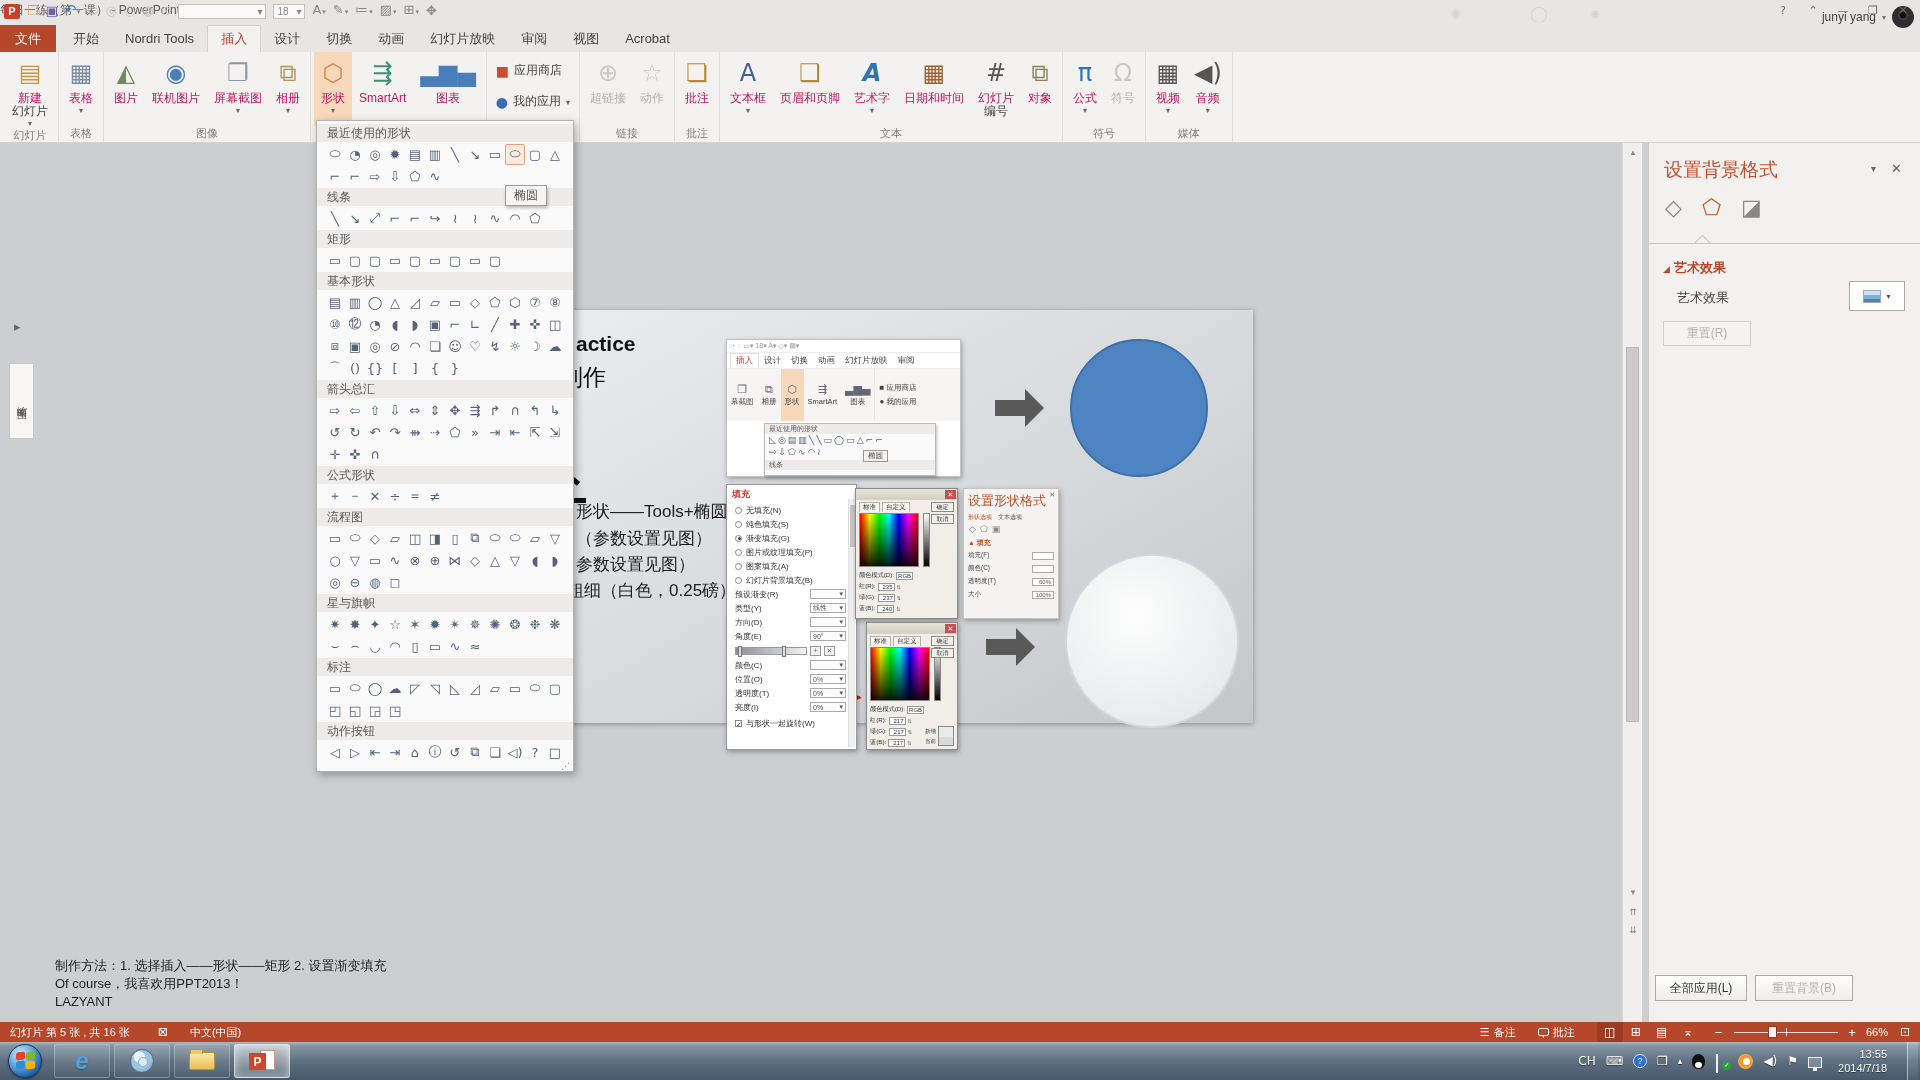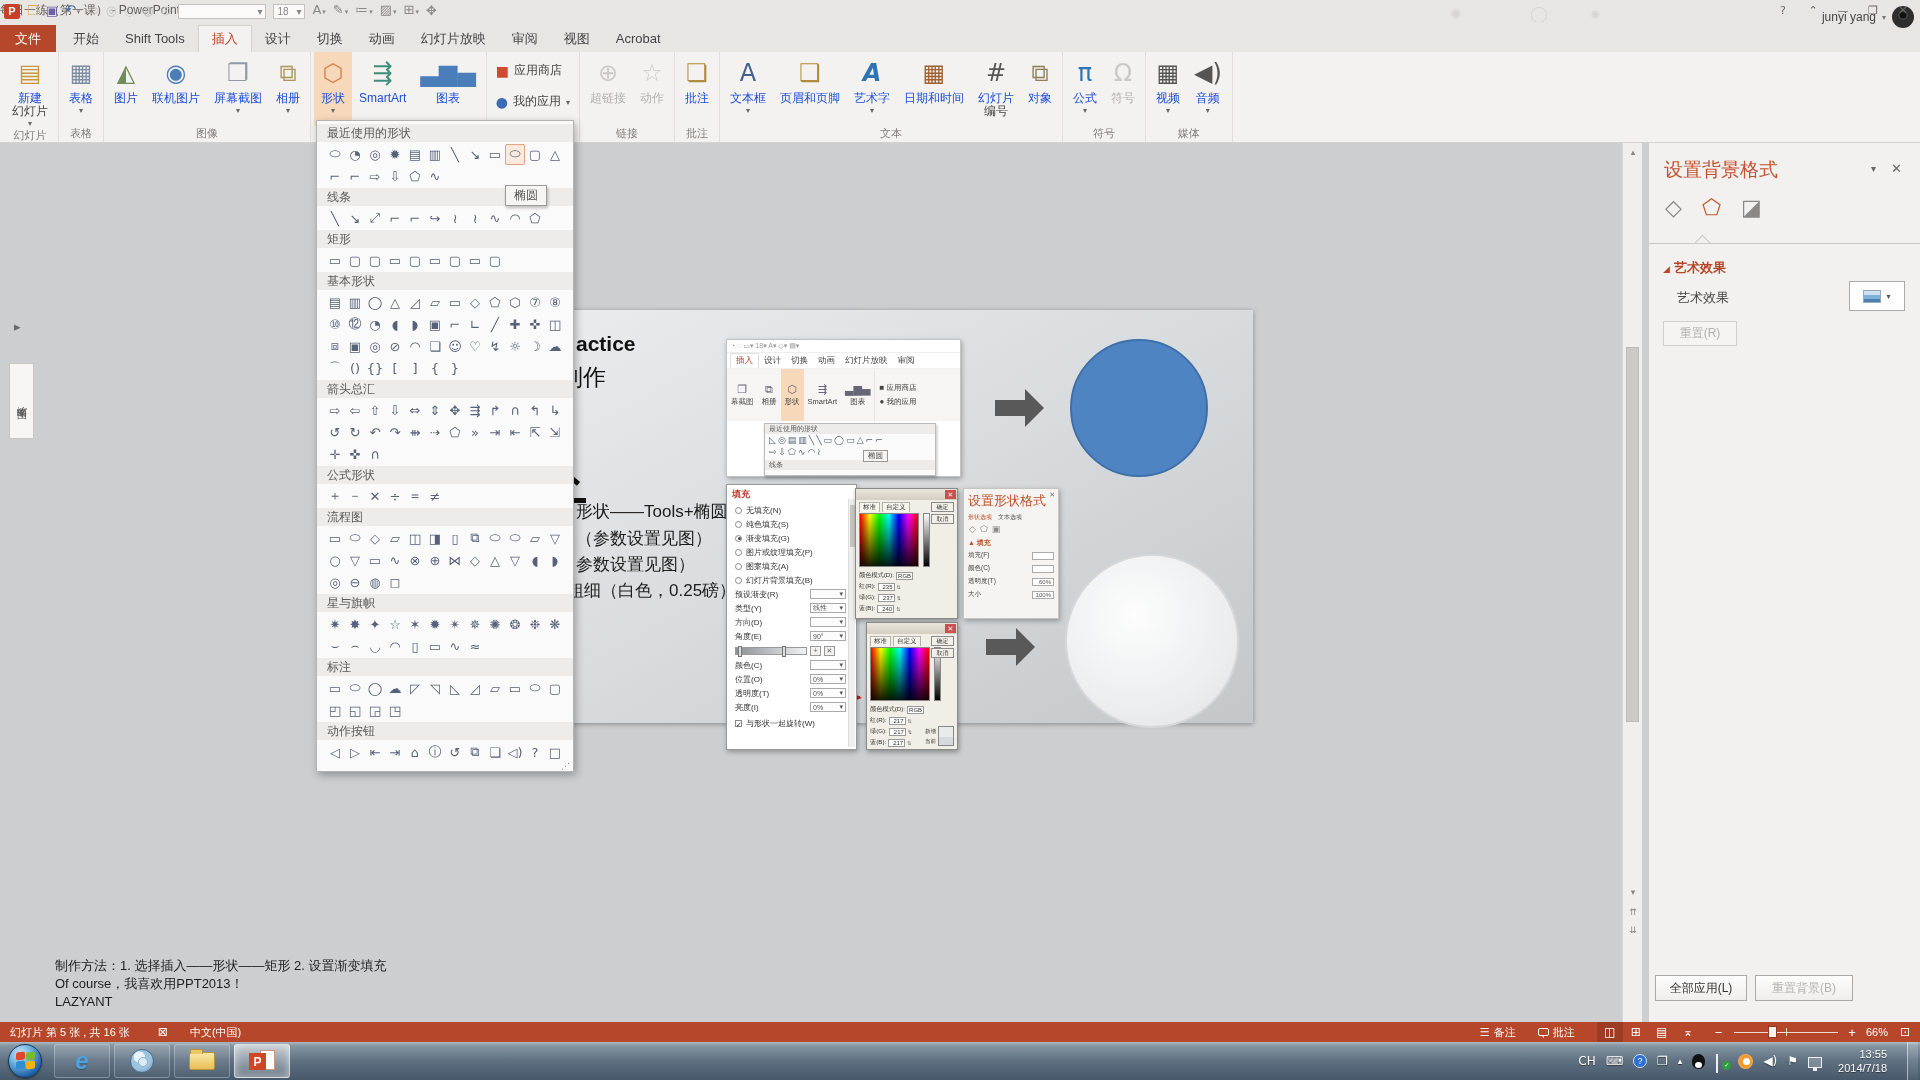--- a/index.html
+++ b/index.html
@@ -36,21 +36,21 @@
   
   #ribbon{position:absolute;left:0;top:52px;width:1920px;height:91px;background:#f4f2f0;
           border-bottom:1px solid #d5d2ce;display:flex;align-items:stretch;padding-left:2px;}
   .rgroup{display:flex;flex-direction:column;border-right:1px solid #e2dfdb;padding:0 3px;}
   .rbtns{flex:1;display:flex;align-items:stretch;}
   .rbtn{display:flex;flex-direction:column;align-items:center;padding:3px 7px 0;cursor:default;}
   .rbtn.hl{background:#f8d8ba;}
   .ric{height:36px;display:flex;align-items:center;justify-content:center;font-size:24px;
        font-family:"DejaVu Sans",sans-serif;}
   .ric.it{font-style:italic;font-weight:bold;}
-  .rlb{font-size:12px;color:#1d4ed8;line-height:14px;text-align:center;white-space:nowrap;}
+  .rlb{font-size:12px;color:#be185d;line-height:14px;text-align:center;white-space:nowrap;}
   .rlb2{font-size:12px;color:#444;line-height:13px;text-align:center;white-space:nowrap;}
   .rdd{font-size:8px;color:#666;line-height:9px;margin-top:1px;}
   .rbtn.gray .rlb,.rbtn.gray .rlb2{color:#b3b1ae;}
   .rbtn.gray .ric{opacity:.45;}
   .rglabel{height:16px;font-size:11px;color:#807d79;text-align:center;line-height:15px;white-space:nowrap;}
   .rstack{display:flex;flex-direction:column;justify-content:flex-start;padding-top:8px;gap:10px;}
   .srowbtn{display:flex;align-items:center;gap:5px;font-size:12px;color:#444;padding:2px 6px;white-space:nowrap;}
   .srowbtn .sic{font-size:14px;font-family:"DejaVu Sans",sans-serif;}
 
   
@@ -195,21 +195,21 @@
   #pdivline{position:absolute;left:0;right:0;top:100px;border-top:1px solid #c9c7c4;}
   #pnotch{position:absolute;left:48px;top:94px;width:11px;height:11px;background:#f2f1f0;
           border-left:1px solid #c9c7c4;border-top:1px solid #c9c7c4;transform:rotate(45deg);}
   #psec{position:absolute;left:14px;top:116px;font-size:13px;font-weight:bold;color:#b7472a;}
   #psec .tri{font-size:9px;margin-right:4px;}
   #pfield{position:absolute;left:28px;top:146px;font-size:13px;color:#444;}
   #pdrop{position:absolute;left:200px;top:138px;width:56px;height:30px;background:#fff;border:1px solid #abaaa8;
          display:flex;align-items:center;justify-content:center;gap:5px;}
   #pdrop .thumb{width:18px;height:13px;border:1px solid #9ab;background:linear-gradient(#cfe3f5 0 40%,#7fb2d9 40% 70%,#4d7fae 70% 100%);}
   #pdrop .dd{font-size:8px;color:#555;}
-  #preset{position:absolute;left:14px;top:178px;width:74px;height:25px;border:1px solid #d2d0cd;background:#f5f4f2;
+  #preset{position:absolute;left:14px;top:178px;width:88px;height:25px;border:1px solid #d2d0cd;background:#f5f4f2;
           font-size:12px;color:#b4b2af;display:flex;align-items:center;justify-content:center;}
   .pbot{position:absolute;height:26px;border:1px solid #abaaa8;background:linear-gradient(#fdfdfd,#f0eeec);
         font-size:12px;display:flex;align-items:center;justify-content:center;}
   #papply{left:6px;top:832px;width:92px;color:#333;}
   #presetbg{left:106px;top:832px;width:98px;color:#b5b3b0;}
 
   
   #status{position:absolute;left:0;top:1022px;width:1920px;height:20px;background:#b7472a;color:#fff;
           display:flex;align-items:center;font-size:11px;}
   #status .sp{white-space:nowrap;}
@@ -325,21 +325,21 @@
         <span class="wb">—</span>
         <span class="wb">❐</span>
         <span class="wb">✕</span>
       </div>
   </div>
 
   <div id="tabrow">
     <div id="filetab">文件</div>
     <div id="tabs-container" style="display:flex;align-items:flex-end;">
         <div class="tab">开始</div>
-        <div class="tab">Shift Tools</div>
+        <div class="tab">Nordri Tools</div>
         <div class="tab active">插入</div>
         <div class="tab">设计</div>
         <div class="tab">切换</div>
         <div class="tab">动画</div>
         <div class="tab">幻灯片放映</div>
         <div class="tab">审阅</div>
         <div class="tab">视图</div>
         <div class="tab">Acrobat</div>
       </div>
   </div>

